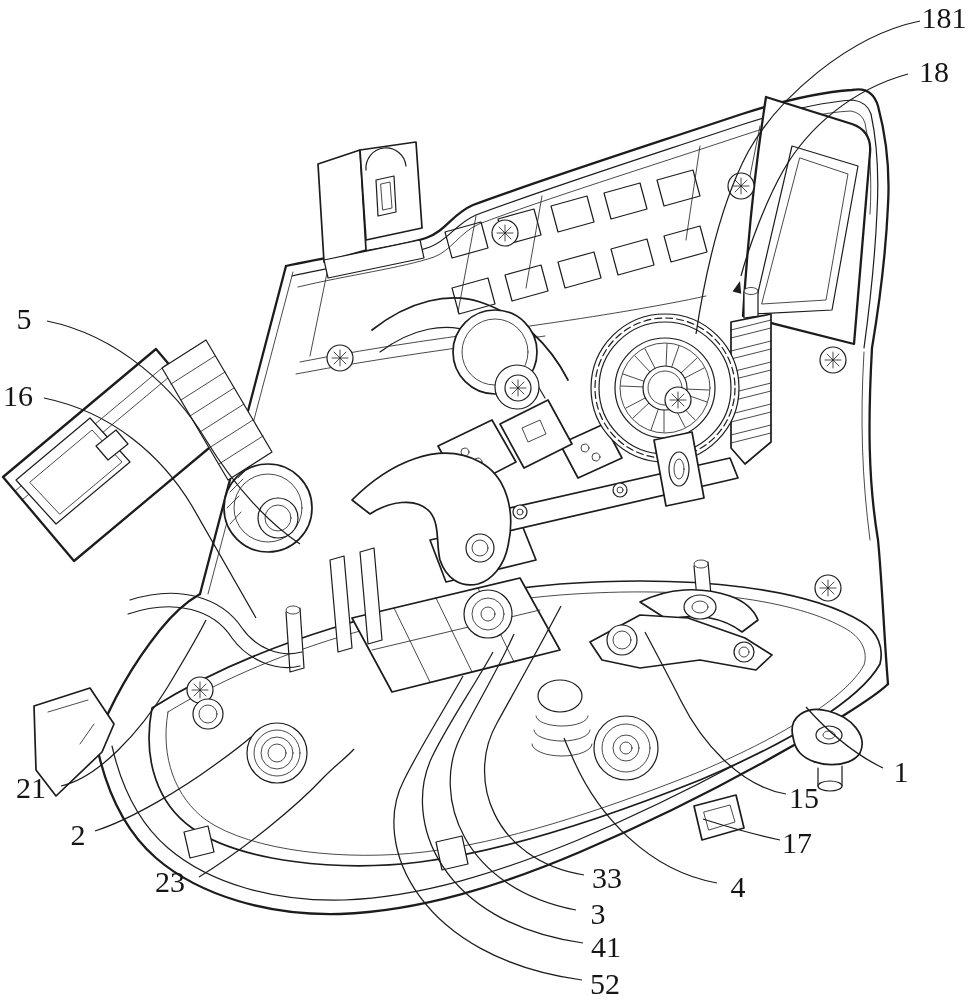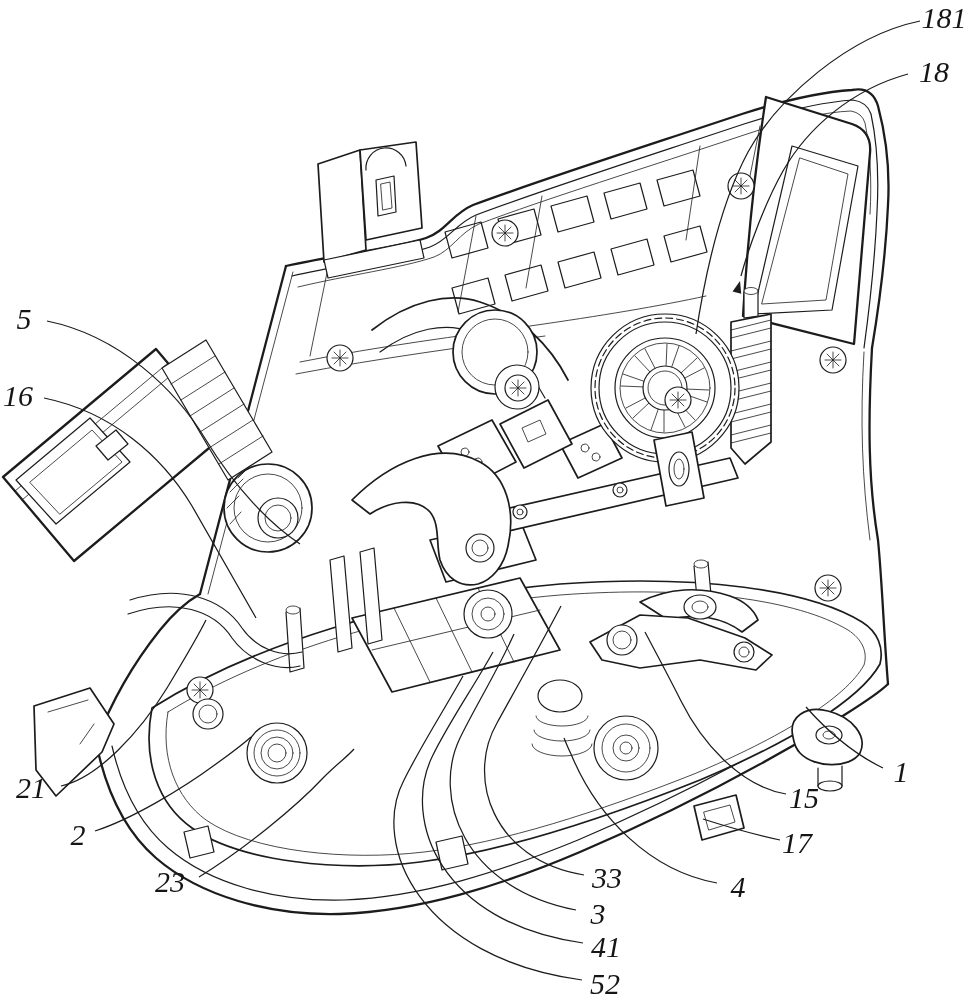--- a/index.html
+++ b/index.html
@@ -1,16 +1,16 @@
 <!DOCTYPE html>
 <html><head>
 <meta charset="utf-8">
 <style>
   html,body{margin:0;padding:0;background:#ffffff;}
-  .stage{position:relative;width:973px;height:1000px;background:#ffffff;overflow:hidden;font-style:italic;}
+  .stage{position:relative;width:973px;height:1000px;background:#ffffff;overflow:hidden;}
   svg{position:absolute;left:0;top:0;}
   .k{stroke:#1c1c1c;fill:none;stroke-linecap:round;stroke-linejoin:round;}
   .w{stroke:#1c1c1c;fill:#ffffff;stroke-linejoin:round;}
   .t08{stroke-width:.8}.t12{stroke-width:1.2}.t16{stroke-width:1.7}.t22{stroke-width:2.3}
   .teeth{stroke-dasharray:7 4;}
   .leader{fill:none;stroke:#1c1c1c;stroke-width:1.25;}
   .arrowhead{fill:#1c1c1c;stroke:none;}
   .label{font-family:"Liberation Serif","DejaVu Serif",serif;font-size:30px;fill:#151515;
          text-anchor:middle;dominant-baseline:central;}
 </style>

